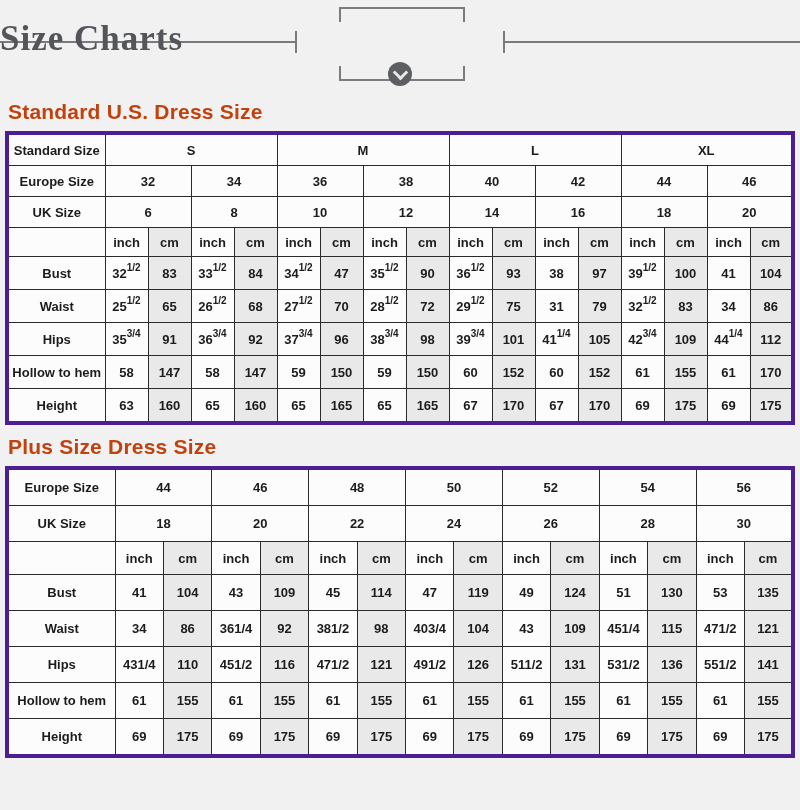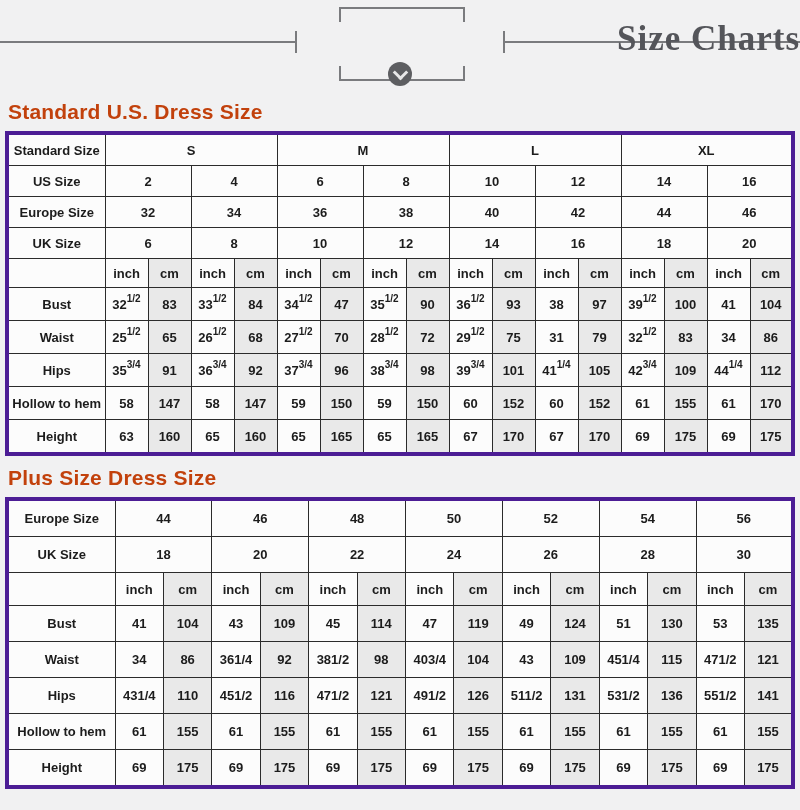--- a/index.html
+++ b/index.html
@@ -16,21 +16,21 @@
   .h-line.left  { left:0;  width:296px; }
   .h-line.right { left:504px; width:296px; }
   .h-tick { position:absolute; top:31px; width:2px; height:22px; background:#7a7b7e; }
   .h-tick.left  { left:295px; }
   .h-tick.right { left:503px; }
   .bracket { position:absolute; left:339px; width:122px; height:13px; border:2px solid #7a7b7e; }
   .bracket.top    { top:7px;  border-bottom:none; }
   .bracket.bottom { top:66px; border-top:none; }
   .header-title {
     position:absolute; top:21px; left:0; width:100%;
-    text-align:right;
+    text-align:left;
     font-family:"Liberation Serif", serif;
     font-weight:bold; font-size:35px; line-height:1;
     color:#54555a; letter-spacing:1px;
   }
   .chevron-circle {
     position:absolute; left:388px; top:62px;
     width:24px; height:24px; border-radius:50%;
     background:#5d5e61;
   }
   .chevron-circle span {
@@ -100,31 +100,20 @@
       <col class="c-label">
       <col span="16">
     </colgroup>
   <tbody>
       <tr class="row-group">
         <td>Standard Size</td>
         <td colspan="4">S</td>
         <td colspan="4">M</td>
         <td colspan="4">L</td>
         <td colspan="4">XL</td>
-      </tr>
-      <tr class="row-size">
-        <td>US Size</td>
-        <td colspan="2">2</td>
-        <td colspan="2">4</td>
-        <td colspan="2">6</td>
-        <td colspan="2">8</td>
-        <td colspan="2">10</td>
-        <td colspan="2">12</td>
-        <td colspan="2">14</td>
-        <td colspan="2">16</td>
       </tr>
       <tr class="row-size">
         <td>Europe Size</td>
         <td colspan="2">32</td>
         <td colspan="2">34</td>
         <td colspan="2">36</td>
         <td colspan="2">38</td>
         <td colspan="2">40</td>
         <td colspan="2">42</td>
         <td colspan="2">44</td>

